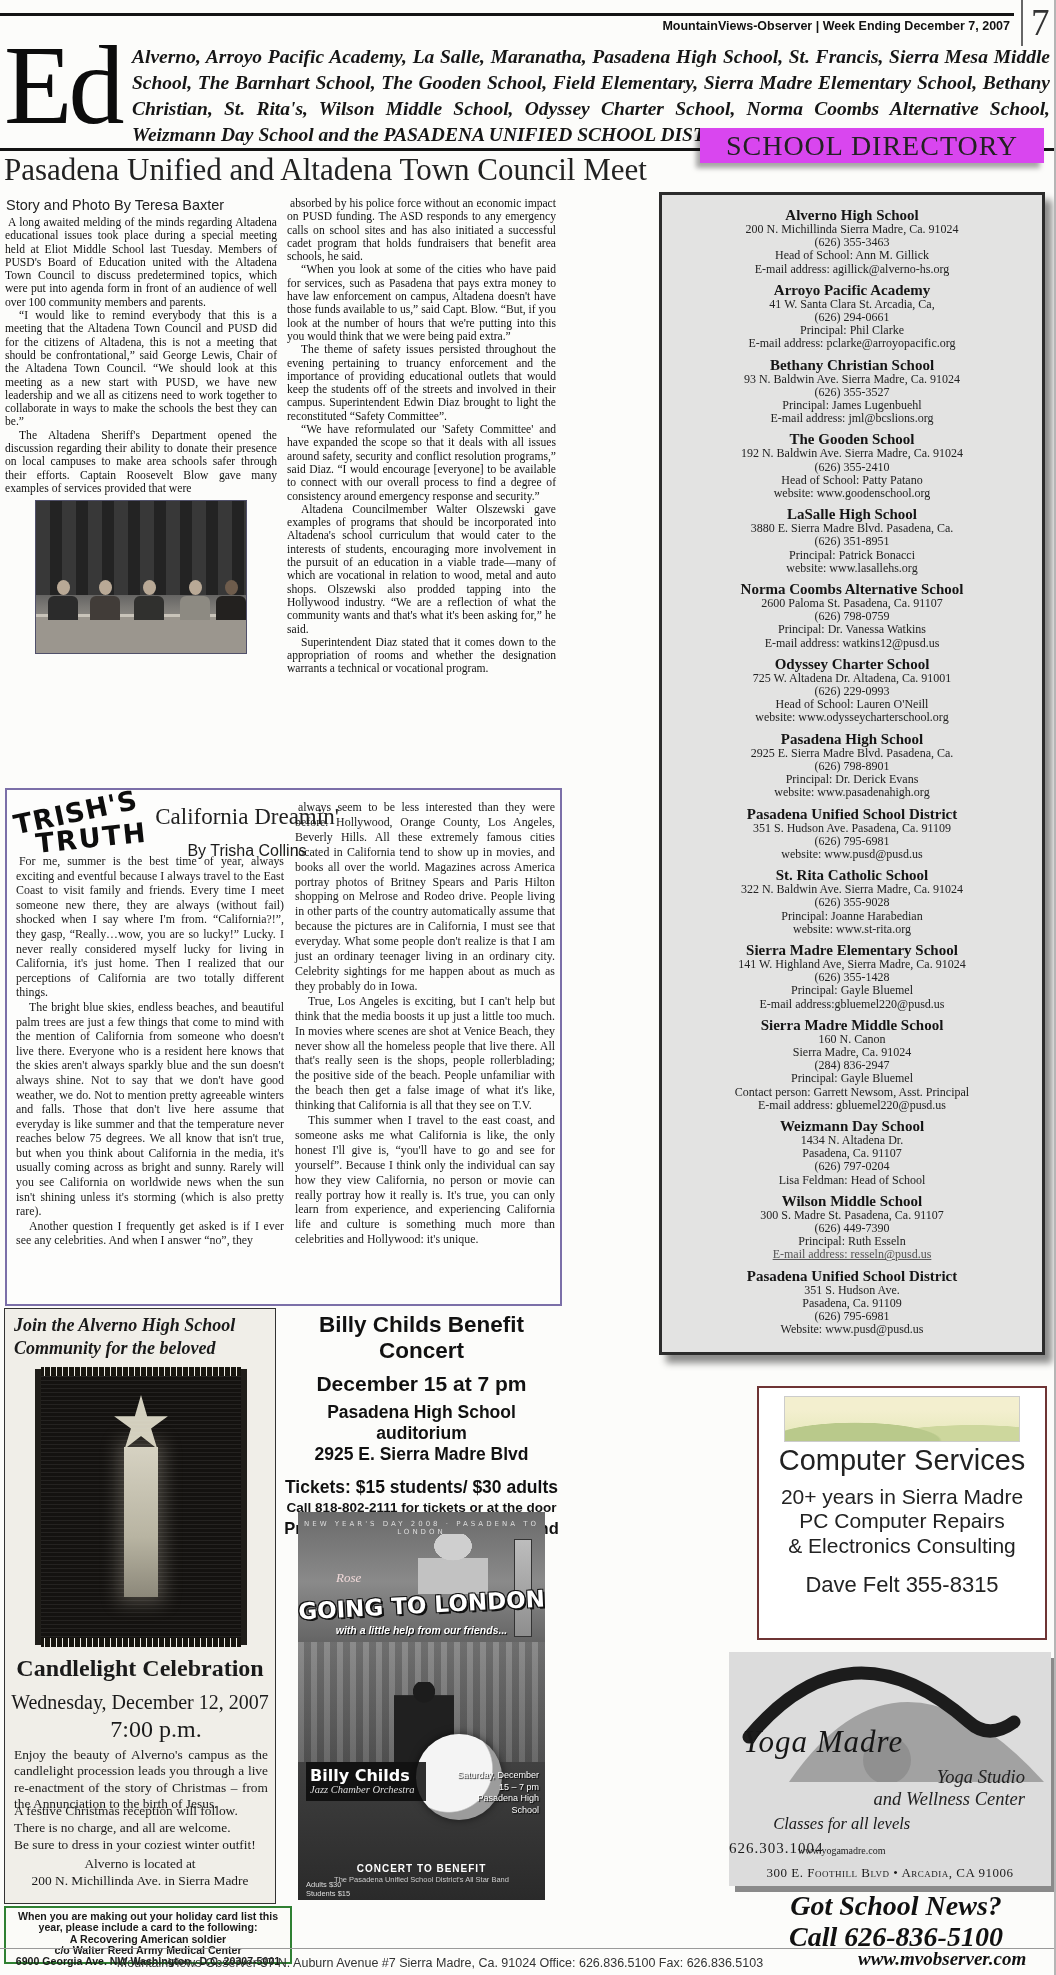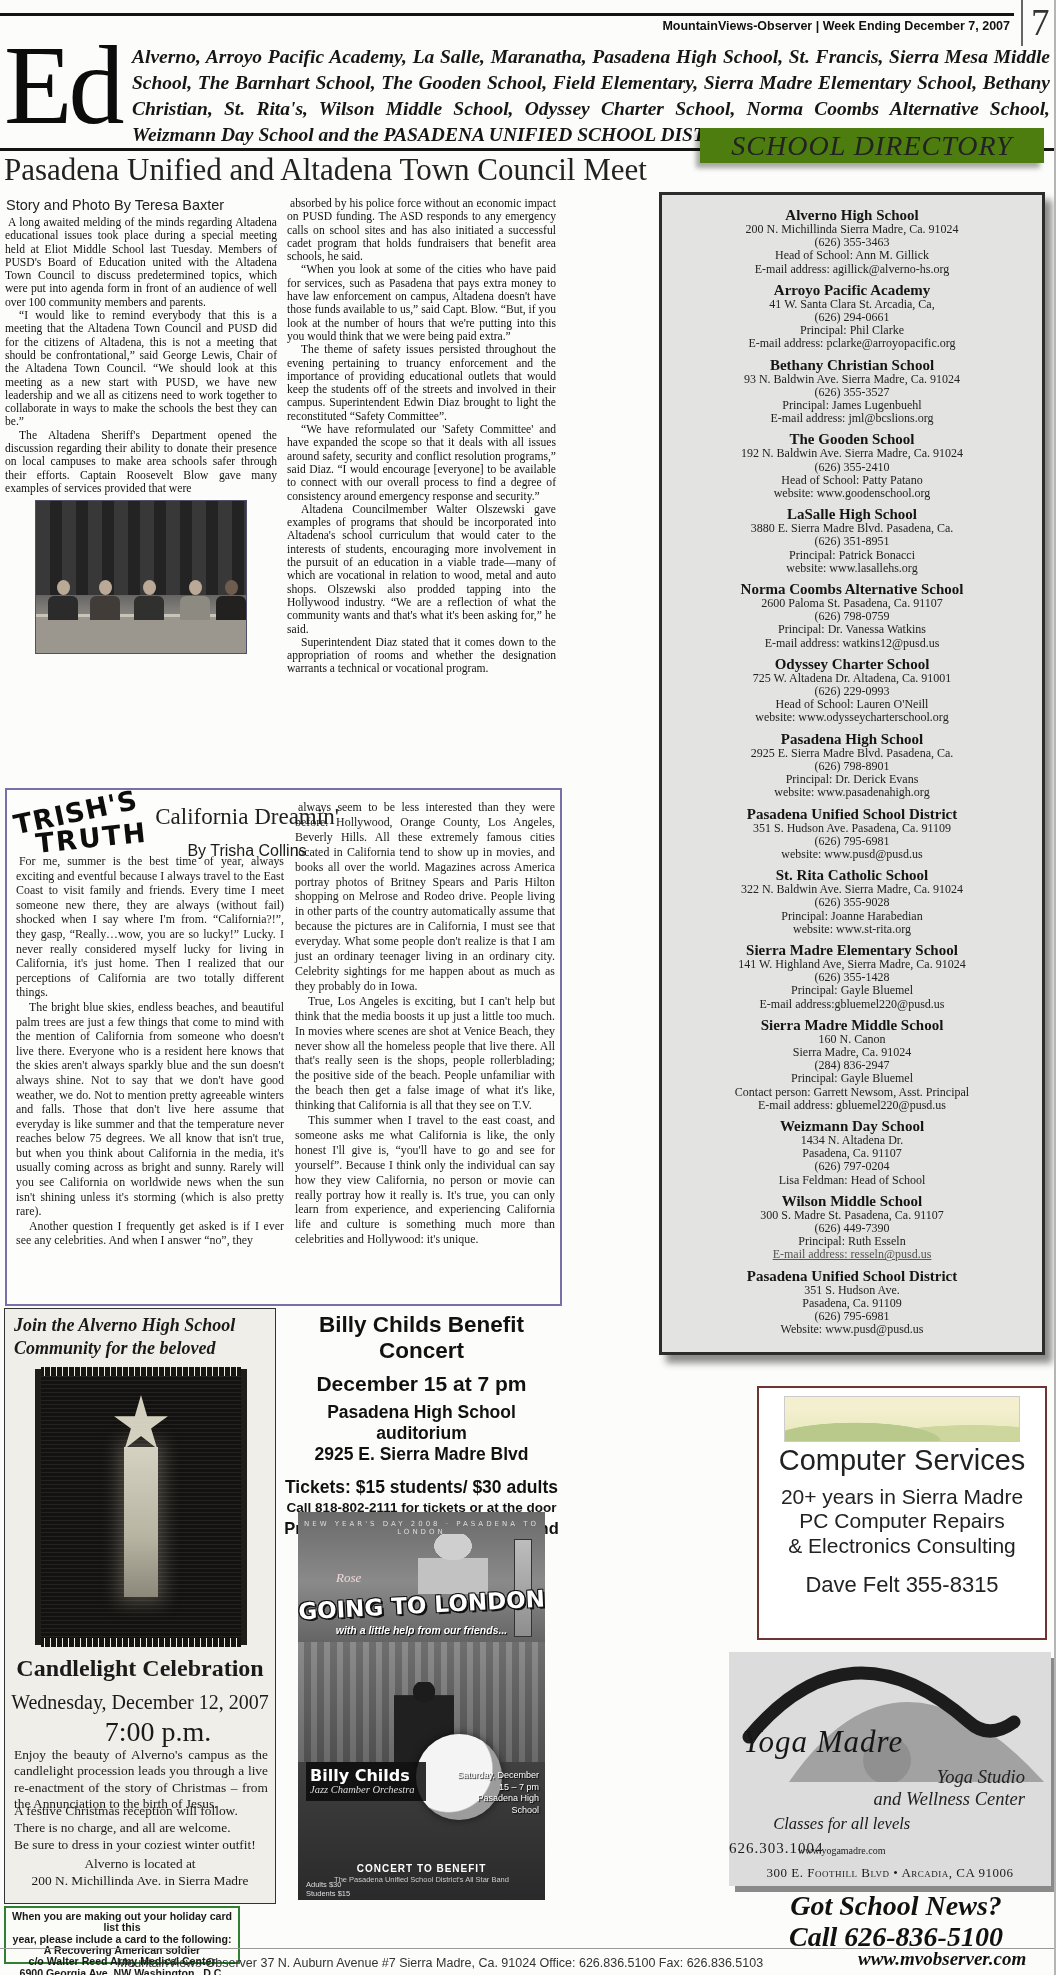--- a/index.html
+++ b/index.html
@@ -28,23 +28,23 @@
   .photo{position:absolute;top:500px;left:35px;width:210px;height:152px;border:1px solid #50506a;
          background:linear-gradient(180deg,#3d3d3d 0%,#2e2e2e 55%,#555 56%,#7c7a76 70%,#8d8a84 78%,#5c5a56 79%,#6b6964 100%);overflow:hidden;}
   .curtain{position:absolute;top:0;left:0;width:100%;height:62%;
            background:repeating-linear-gradient(90deg,#383838 0 14px,#232323 14px 26px);}
   .ptable{position:absolute;left:0;bottom:0;width:100%;height:24%;background:#9b968e;
           border-top:3px solid #c9c4ba;}
   .person{position:absolute;bottom:22%;width:34px;height:40px;}
   .person .head{width:13px;height:15px;border-radius:50%;background:#b9a996;margin:0 auto;}
   .person .torso{width:30px;height:24px;border-radius:6px 6px 0 0;margin:1px auto 0;}
   
-  .dir-title{position:absolute;top:128px;left:700px;width:344px;height:35px;background:#4d7c0f;
+  .dir-title{position:absolute;top:128px;left:700px;width:344px;height:35px;background:#d946ef;
              box-shadow:-4px 5px 5px rgba(0,0,0,.35);text-align:center;font-size:28px;line-height:35px;
-             letter-spacing:1px;color:#222;font-style:italic;}
+             letter-spacing:1px;color:#222;}
   .dir-box{position:absolute;top:192px;left:659px;width:386px;background:#e3e3e2;
            border:3px solid #2c2c2c;box-shadow:7px 8px 7px rgba(0,0,0,.45);
            padding:12px 6px 10px;box-sizing:border-box;text-align:center;}
   .dir-entry{margin-bottom:6px;}
   .dir-name{font-weight:bold;font-size:15px;line-height:16px;color:#151515;}
   .dir-line{font-size:12px;line-height:13.2px;color:#222;}
   .dir-u{text-decoration:underline;color:#555;}
   
   .trish{position:absolute;top:788px;left:5px;width:553px;height:514px;border:2px solid #7b6fa8;background:#fdfdfc;}
   .t-logo{position:absolute;top:4px;left:8px;width:150px;transform:rotate(-10deg);
@@ -68,26 +68,26 @@
   .fringe{position:absolute;left:0;width:100%;height:9px;
           background:repeating-linear-gradient(90deg,#17150f 0 3px,#efede7 3px 4px,#17150f 4px 6px);}
   .fr-t{top:-2px;} .fr-b{bottom:-2px;}
   .tower{position:absolute;left:50%;top:78px;width:34px;height:150px;margin-left:-17px;
          background:linear-gradient(180deg,#d6d2c2,#b8b4a2 60%,#8c887a);box-shadow:0 0 18px 6px rgba(230,225,205,.25);}
   .star{position:absolute;left:50%;top:26px;width:56px;height:56px;margin-left:-28px;background:#e8e4d2;
         clip-path:polygon(50% 0,61% 38%,98% 38%,68% 60%,79% 96%,50% 73%,21% 96%,32% 60%,2% 38%,39% 38%);
         opacity:.9;}
   .alv-title{position:absolute;top:346px;left:0;width:100%;text-align:center;font-weight:bold;font-size:24px;}
   .alv-date{position:absolute;top:382px;left:0;width:100%;text-align:center;font-size:20px;}
-  .alv-time{position:absolute;top:407px;left:18px;width:100%;text-align:center;font-size:28px;}
+  .alv-time{position:absolute;top:407px;left:0;width:100%;text-align:center;font-size:24px;padding-left:16px;}
   .alv-body{position:absolute;top:438px;left:9px;width:254px;font-size:13.4px;line-height:1.22;text-align:justify;}
   .alv-l{position:absolute;left:9px;width:254px;font-size:13.4px;}
   .alv-c{position:absolute;left:0;width:100%;text-align:center;font-size:13.4px;}
   
-  .soldier{position:absolute;top:1906px;left:4px;width:236px;height:58px;border:2px solid #2f8032;
+  .soldier{position:absolute;top:1906px;left:4px;width:288px;height:58px;border:2px solid #2f8032;
            box-sizing:border-box;text-align:center;font-family:"Liberation Sans",sans-serif;
            font-weight:bold;font-size:10.6px;line-height:1.07;padding-top:3px;background:#fbfbf8;}
   
   .concert{position:absolute;top:1310px;left:283px;width:277px;height:595px;
            font-family:"Liberation Sans",sans-serif;text-align:center;color:#111;}
   .c-title{font-weight:bold;font-size:22.5px;margin-top:2px;}
   .c-when{font-weight:bold;font-size:21px;margin-top:8px;}
   .c-venue{font-weight:bold;font-size:17.5px;margin-top:6px;line-height:1.2;}
   .c-tix{font-weight:bold;font-size:17.5px;margin-top:12px;}
   .c-call{font-weight:bold;font-size:13.5px;margin-top:2px;}

